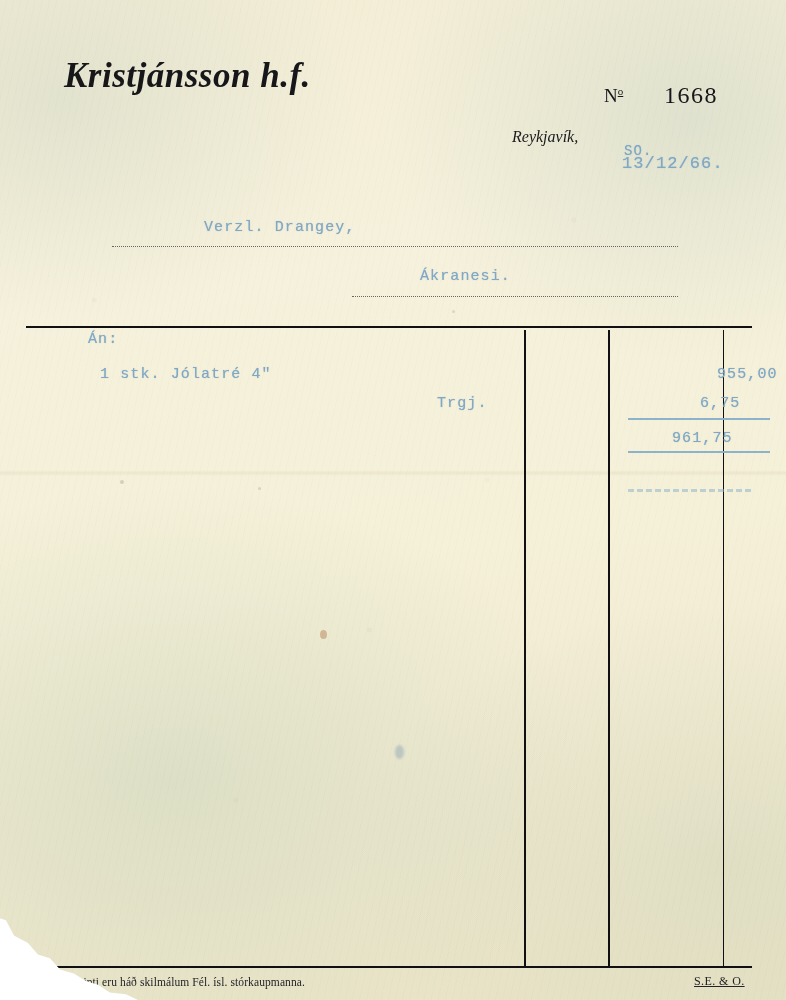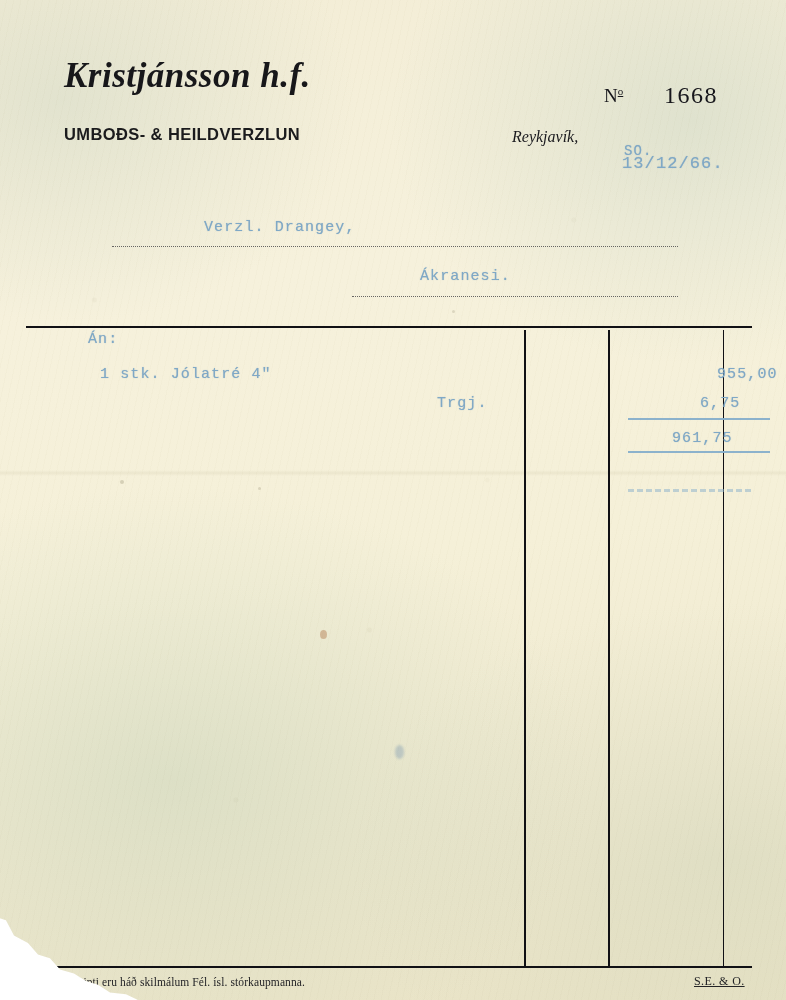--- a/index.html
+++ b/index.html
@@ -232,21 +232,20 @@
 </style>
 </head>
 <body>
 
 <div id="sheet">
 
   <div id="grain"></div>
   <div class="fold"></div>
 
   <div class="logo">Kristjánsson h.f.</div>
-  <div class="subtitle">UMBOÐS- &amp; HEILDVERZLUN</div>
 
   <div class="no-label">
     <span>N</span><sup>o</sup>
   </div>
   <div class="no-value">1668</div>
 
   <div class="place">Reykjavík,</div>
   <div class="tw date">13/12/66.</div>
   <div class="tw so">SO.</div>
 

